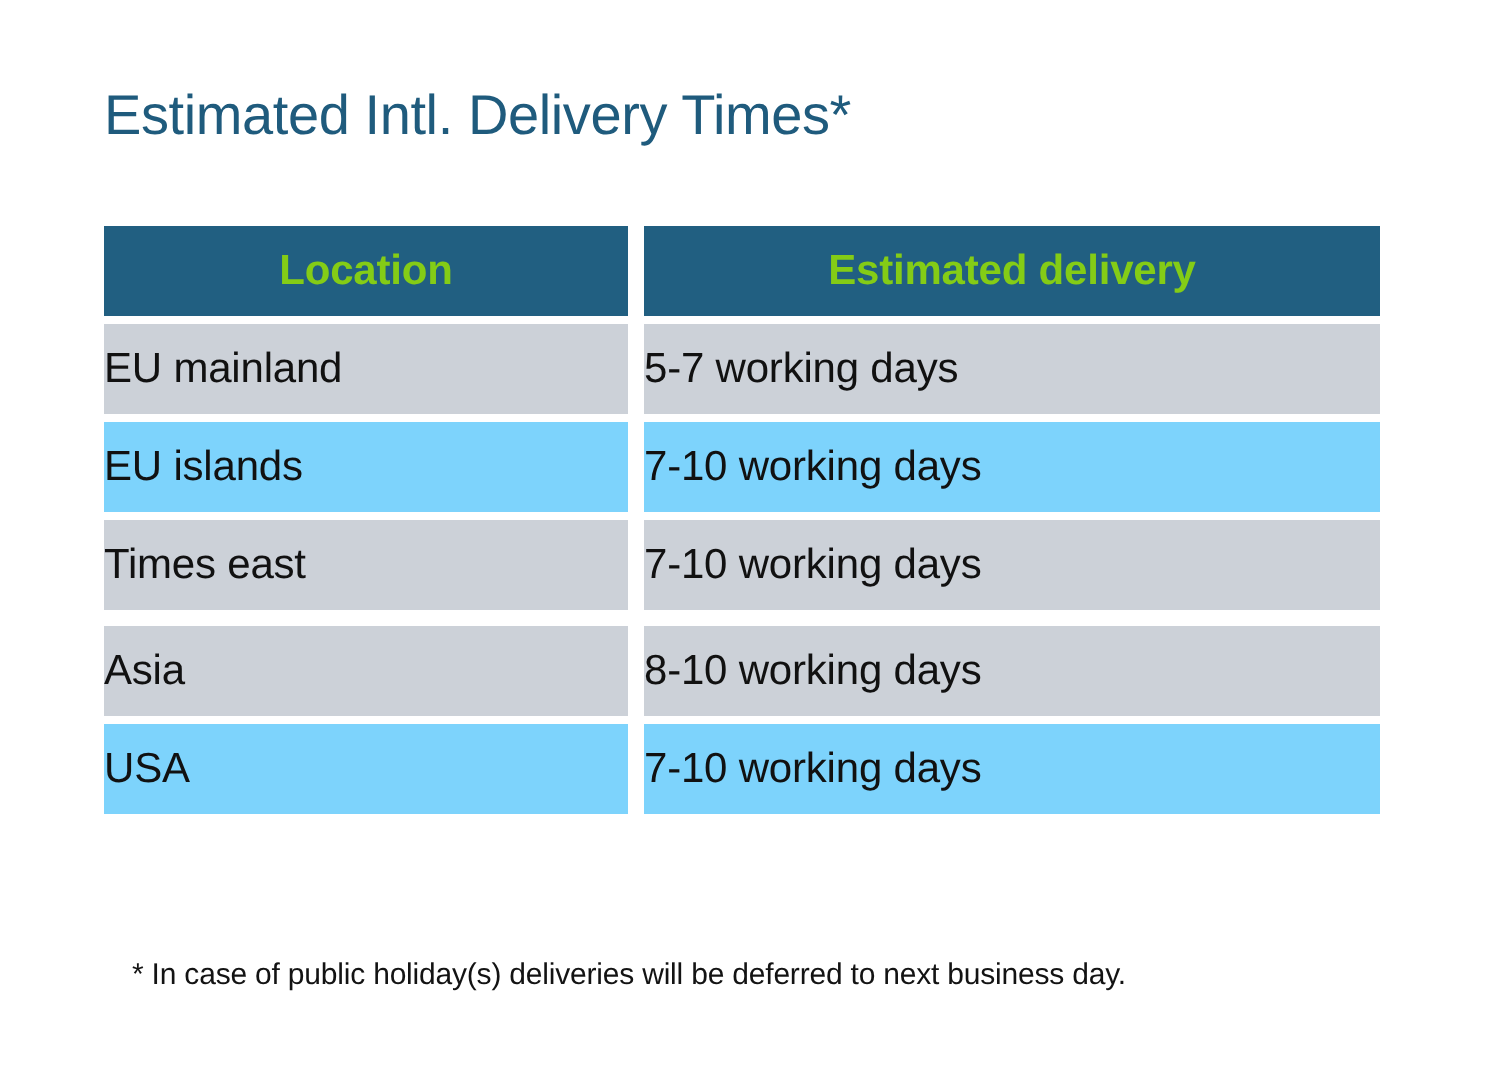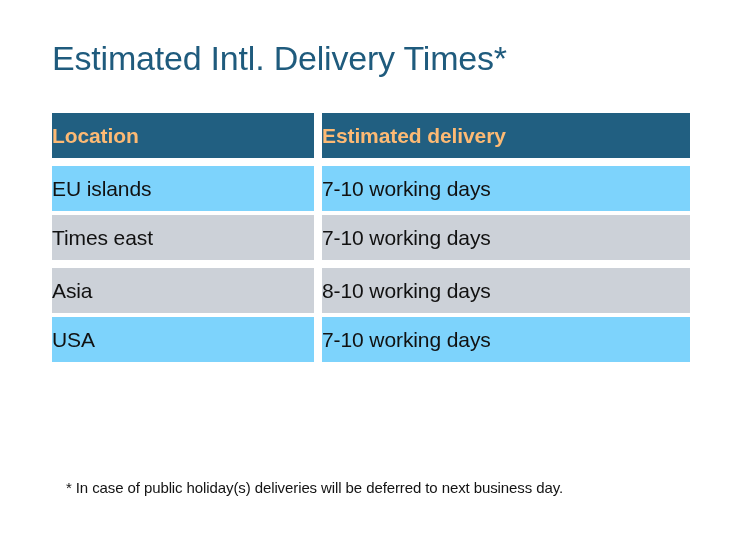--- a/index.html
+++ b/index.html
@@ -18,21 +18,21 @@
     position: relative;
     width: 745px;
     height: 536px;
     box-sizing: border-box;
   }
 
   .page-title {
     position: absolute;
     left: 52px;
     top: 36px;
-    font-size: 34px;
+    font-size: 28px;
     font-weight: 400;
     letter-spacing: -0.2px;
     color: #1f5b7d;
     line-height: 44px;
     white-space: nowrap;
   }
 
   .delivery-table {
     position: absolute;
     left: 52px;
@@ -47,24 +47,24 @@
   .delivery-table col.col-estimate { width: 368px; }
 
   .delivery-table th,
   .delivery-table td {
     padding: 0;
     margin: 0;
   }
 
   .head-cell {
     background: #215f81;
-    color: #fdba74;
+    color: #84cc16;
     font-size: 21px;
     font-weight: 700;
-    text-align: left;
+    text-align: center;
     height: 45px;
     padding: 0 0 0 16px;
     vertical-align: middle;
     white-space: nowrap;
     letter-spacing: -0.1px;
   }
 
   .spacer-cell {
     background: #ffffff;
     padding: 0;
@@ -122,20 +122,25 @@
       </tr>
     </thead>
     <tbody>
 
       <tr class="row-gap">
         <td></td>
         <td></td>
         <td></td>
       </tr>
 
+      <tr class="band-dark">
+        <td class="body-cell">EU mainland</td>
+        <td class="spacer-cell"></td>
+        <td class="body-cell">5-7 working days</td>
+      </tr>
 
       <tr class="row-gap">
         <td></td>
         <td></td>
         <td></td>
       </tr>
 
       <tr class="band-light">
         <td class="body-cell">EU islands</td>
         <td class="spacer-cell"></td>

